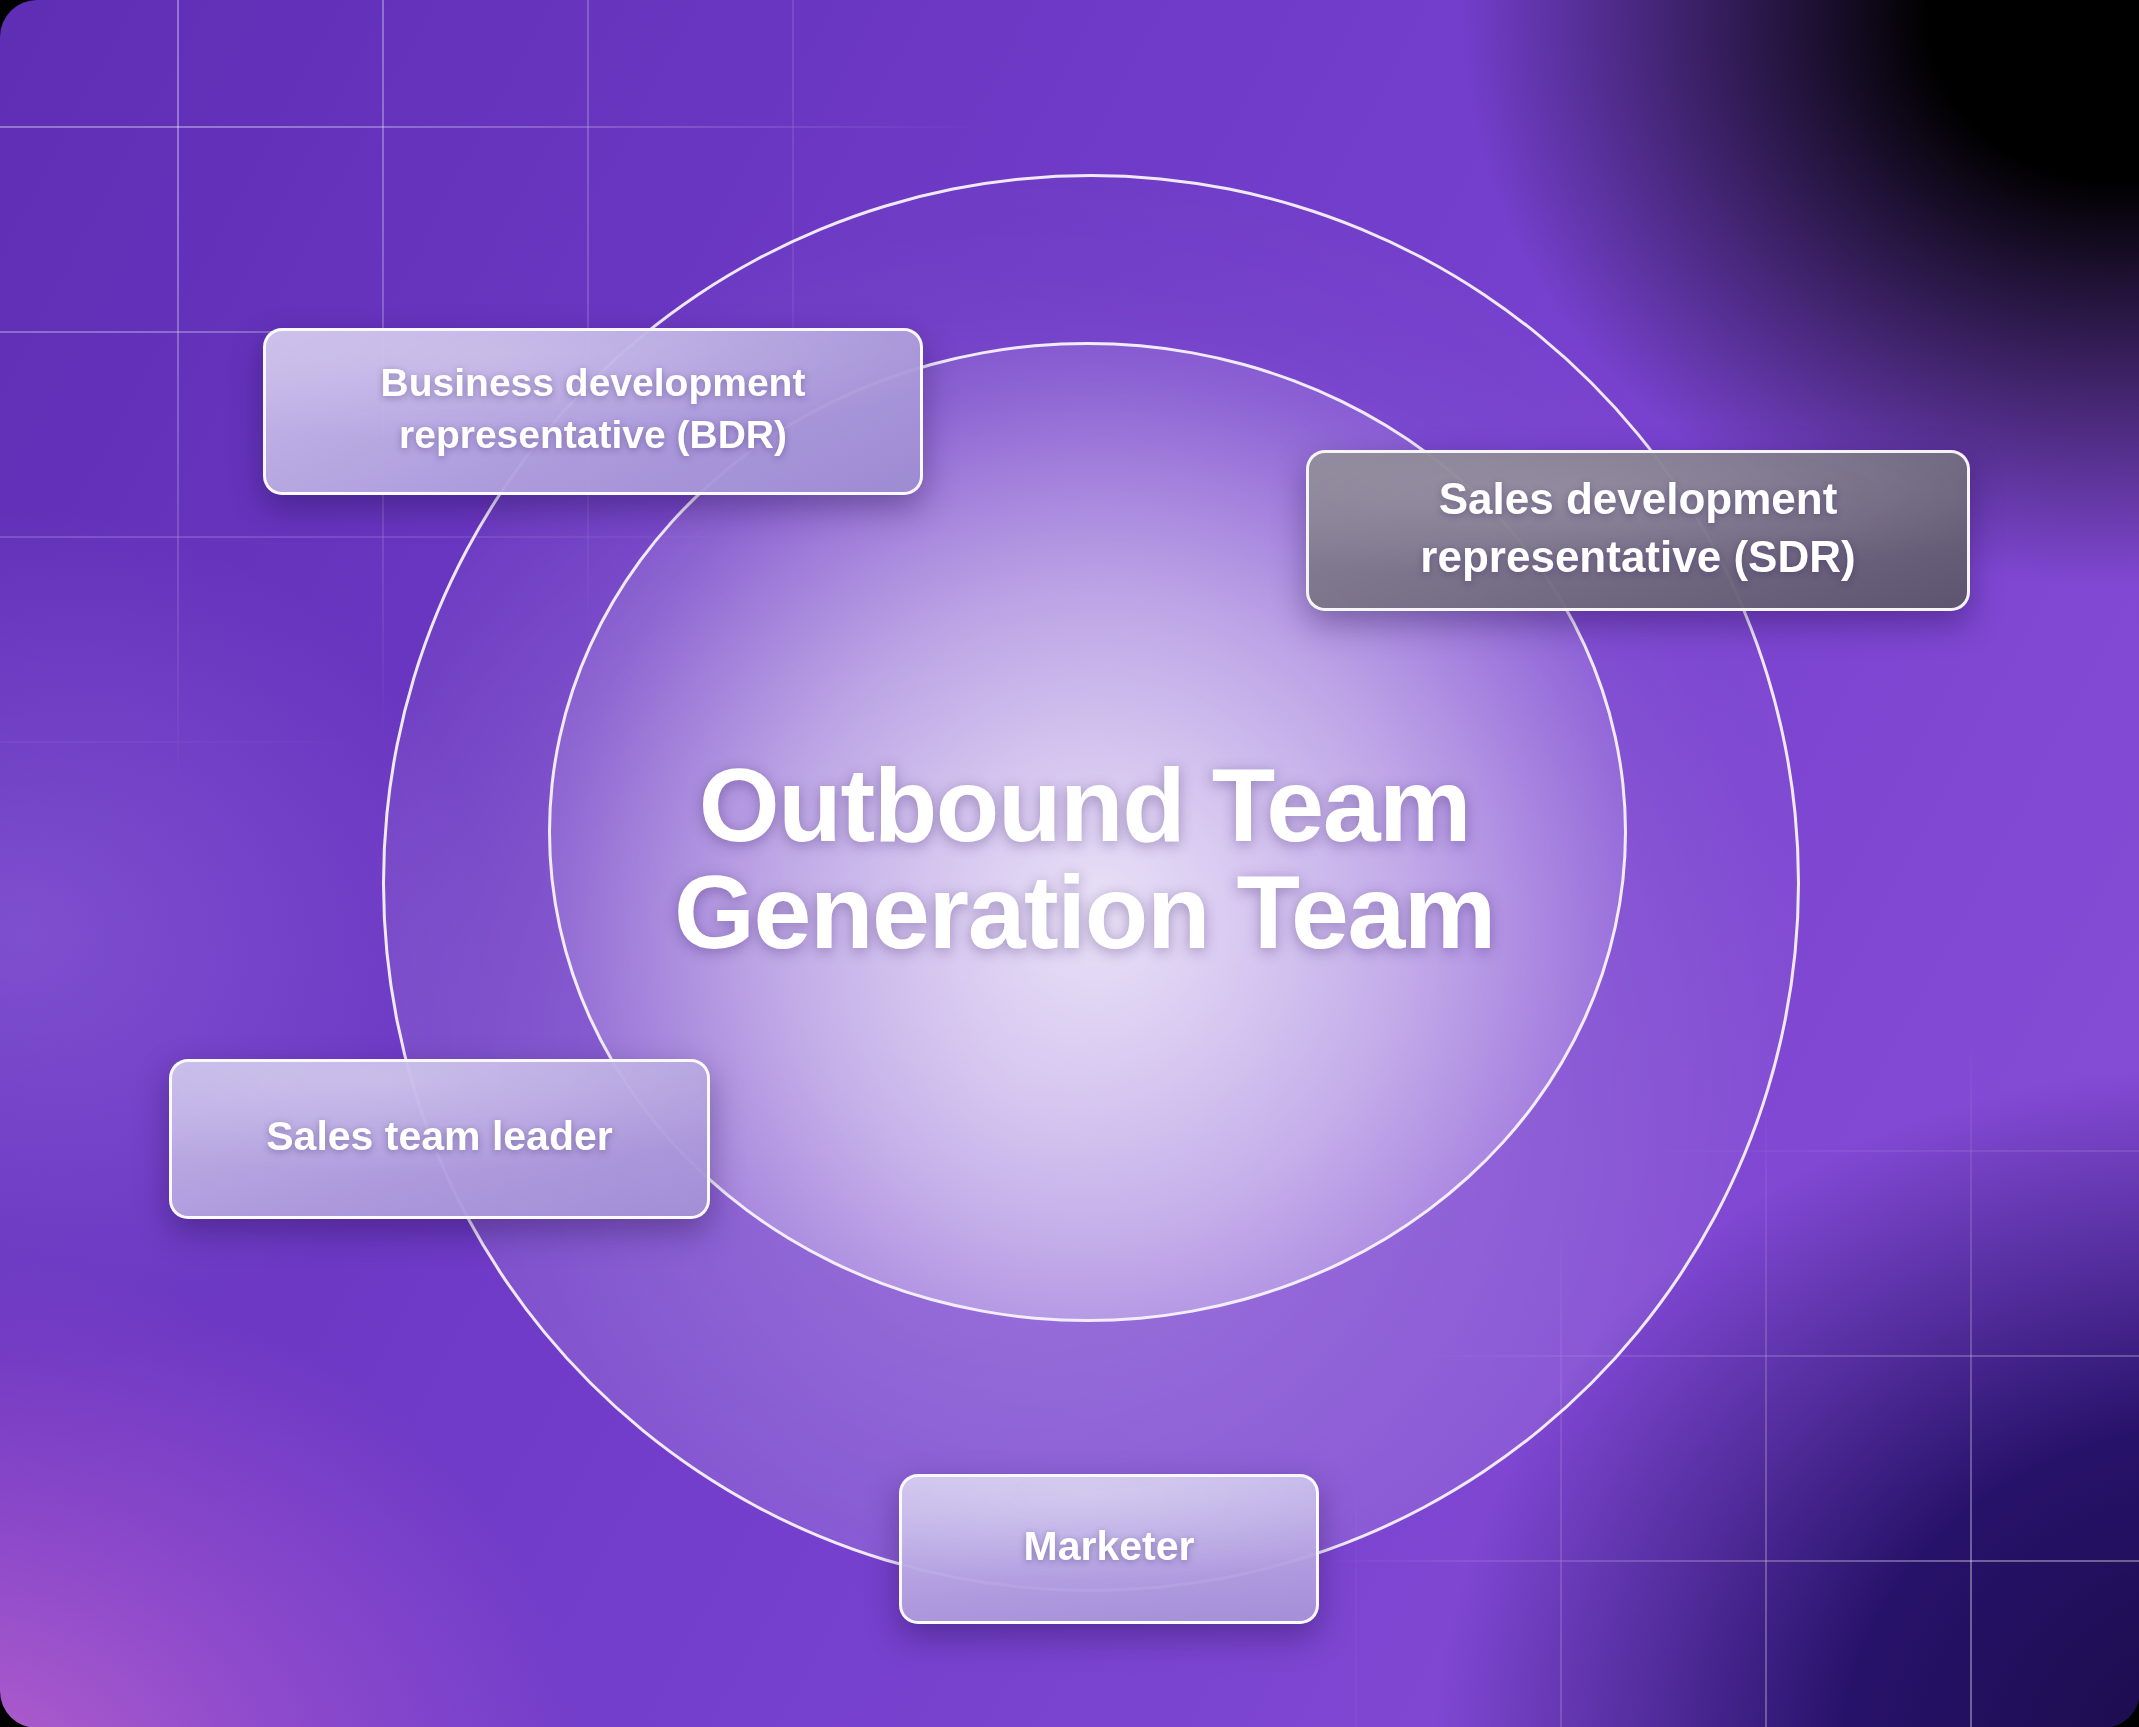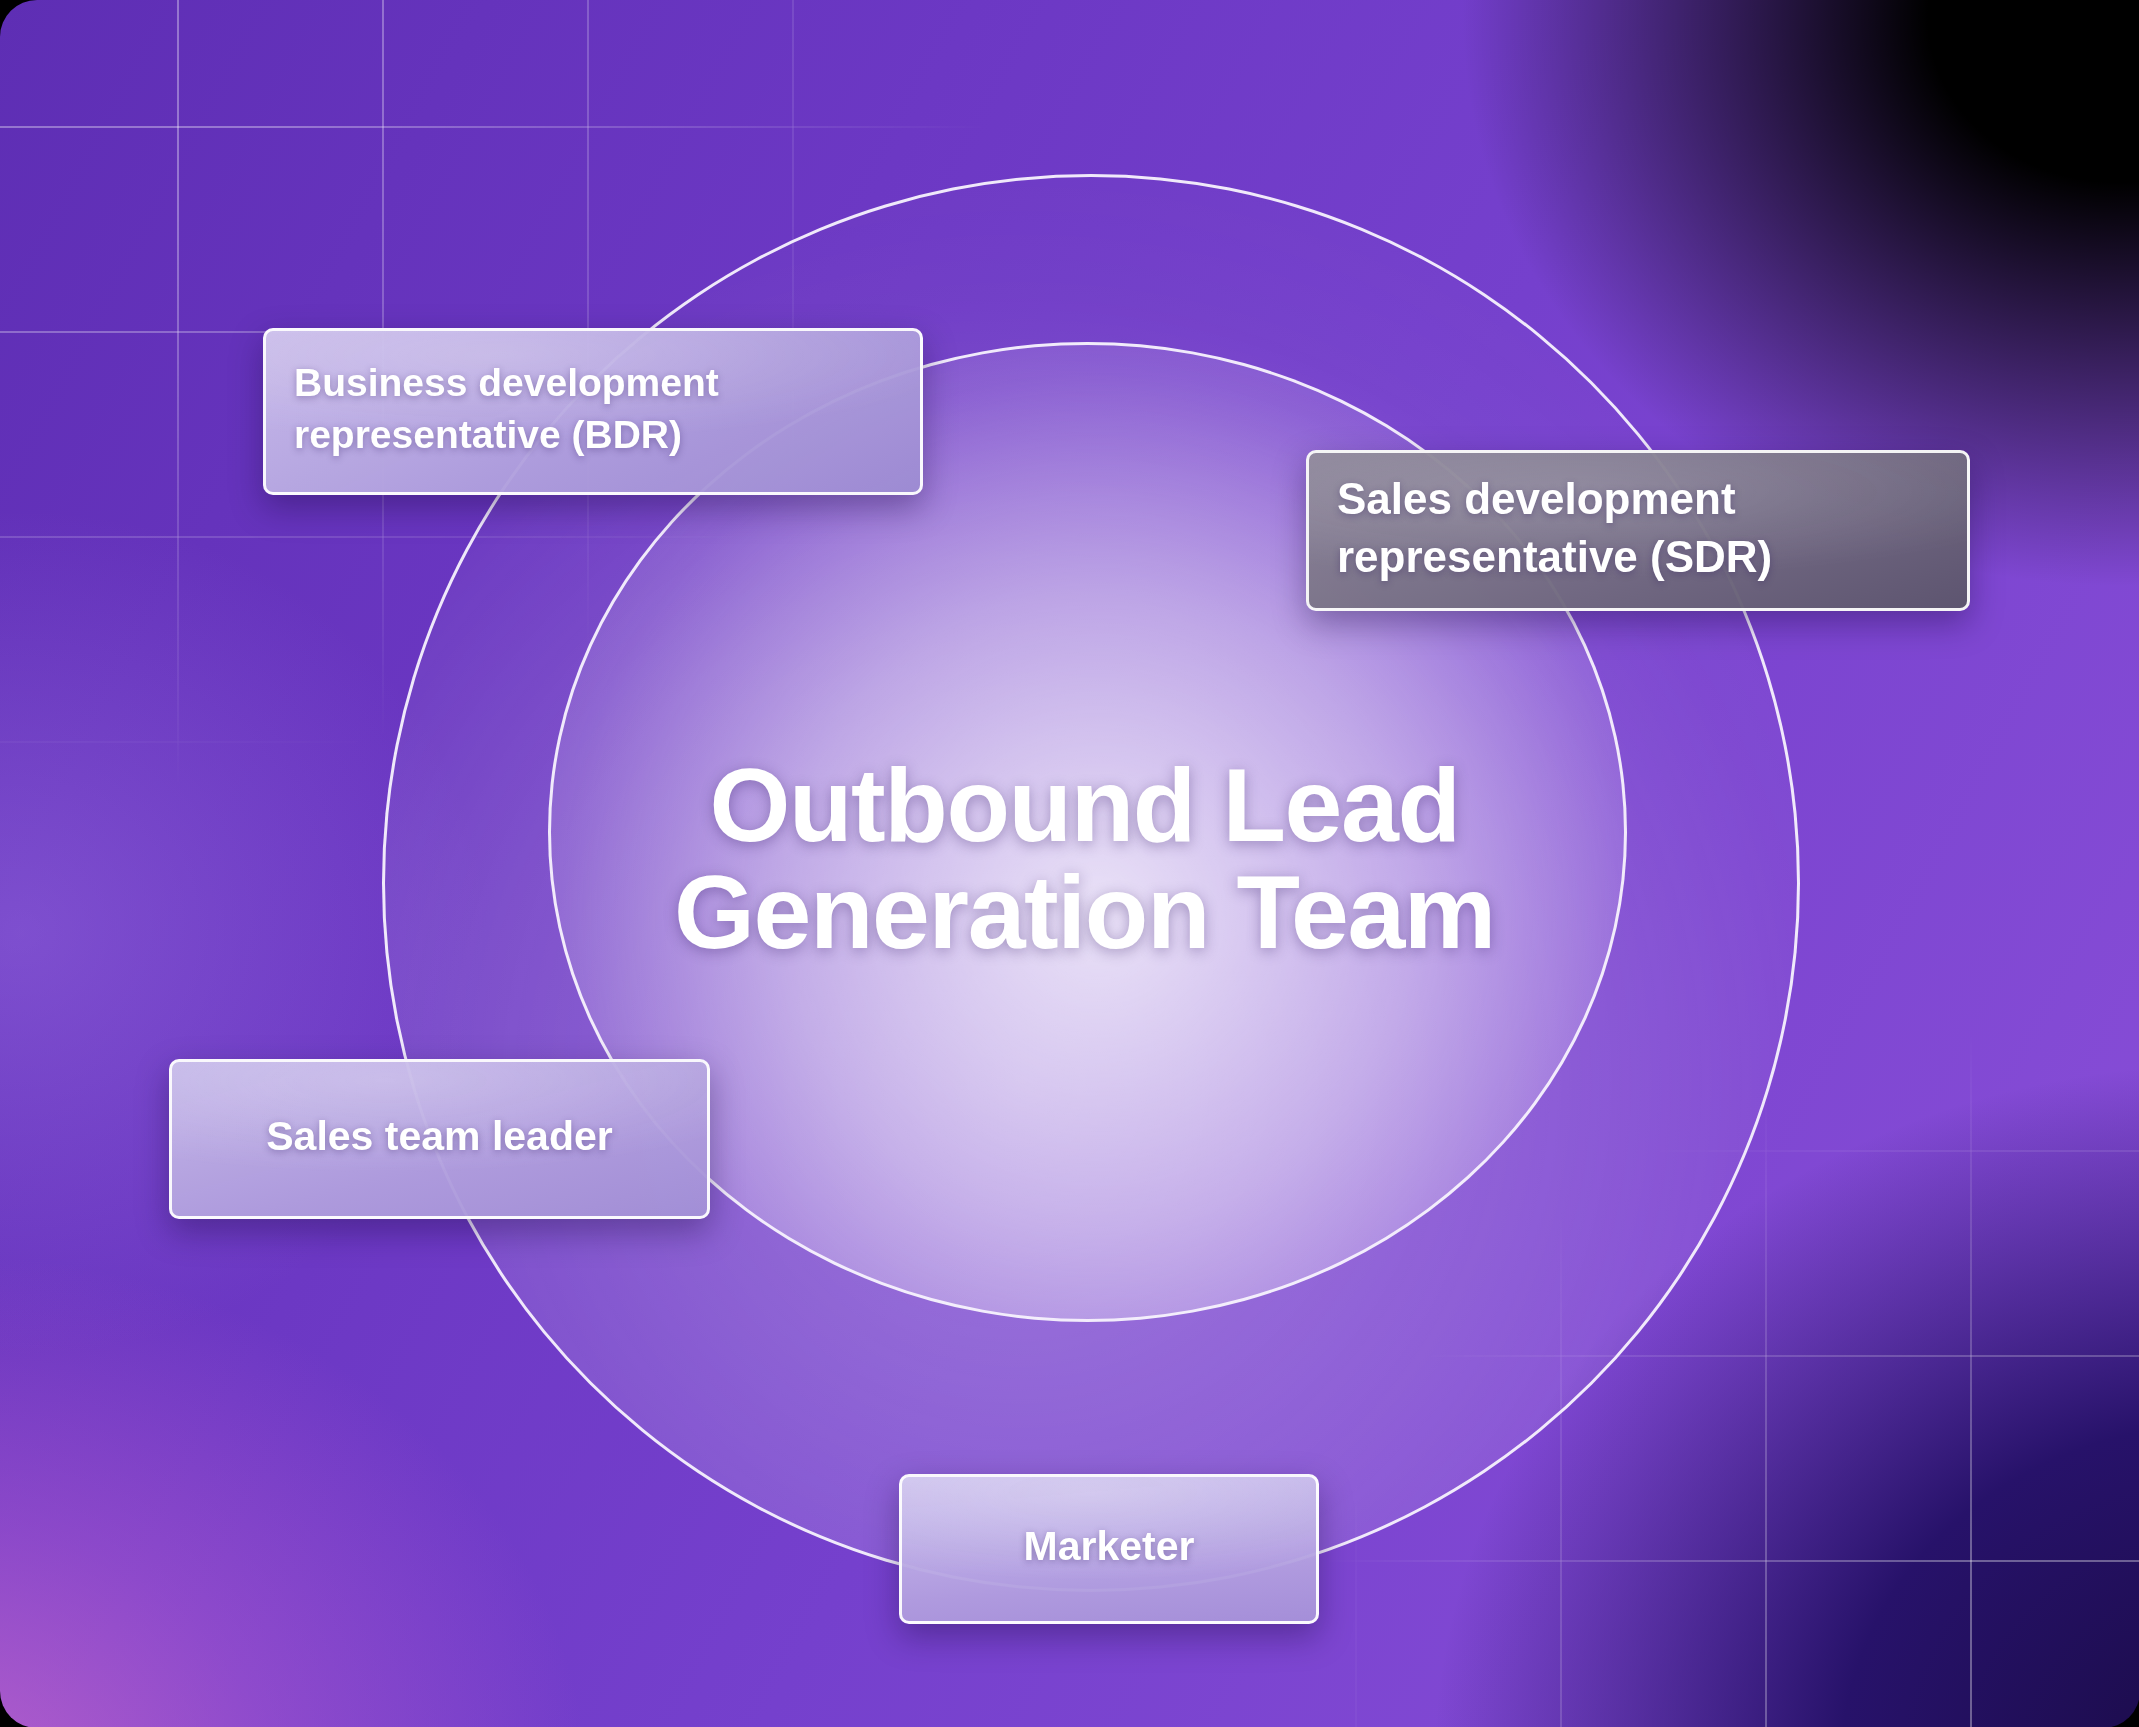--- a/index.html
+++ b/index.html
@@ -76,25 +76,25 @@
     font-weight:700;
     letter-spacing:-1.4px;
     text-shadow:0 2.8px 14px rgba(45,22,95,0.35);
   }
 
   .pill{
     position:absolute;
     display:flex;
     align-items:center;
     justify-content:center;
-    text-align:left;
+    text-align:center;
     box-sizing:border-box;
     padding:7px 28px 12.7px 28px;
     border:3.5px solid rgba(255,255,255,0.93);
-    border-radius:10px;
+    border-radius:19px;
     color:#ffffff;
     font-weight:700;
     line-height:1.32;
     text-shadow:0 2.1px 7px rgba(45,25,95,0.35);
     box-shadow:0 12.7px 32px rgba(22,8,58,0.35);
   }
   .pill-bdr{
     left:263px; top:328px; width:660px; height:167px;
     font-size:39px;
     background:
@@ -135,21 +135,21 @@
 
 <div class="canvas">
 
   <div class="grid grid-tl"></div>
   <div class="grid grid-br"></div>
 
   <div class="circle circle-outer"></div>
   <div class="circle circle-inner"></div>
 
   <div class="title">
-    <div>Outbound Lead</div>
+    <div>Outbound Team</div>
     <div>Generation Team</div>
   </div>
 
   <div class="pill pill-bdr">
     <span>Business development representative (BDR)</span>
   </div>
 
   <div class="pill pill-sdr">
     <span>Sales development representative (SDR)</span>
   </div>

